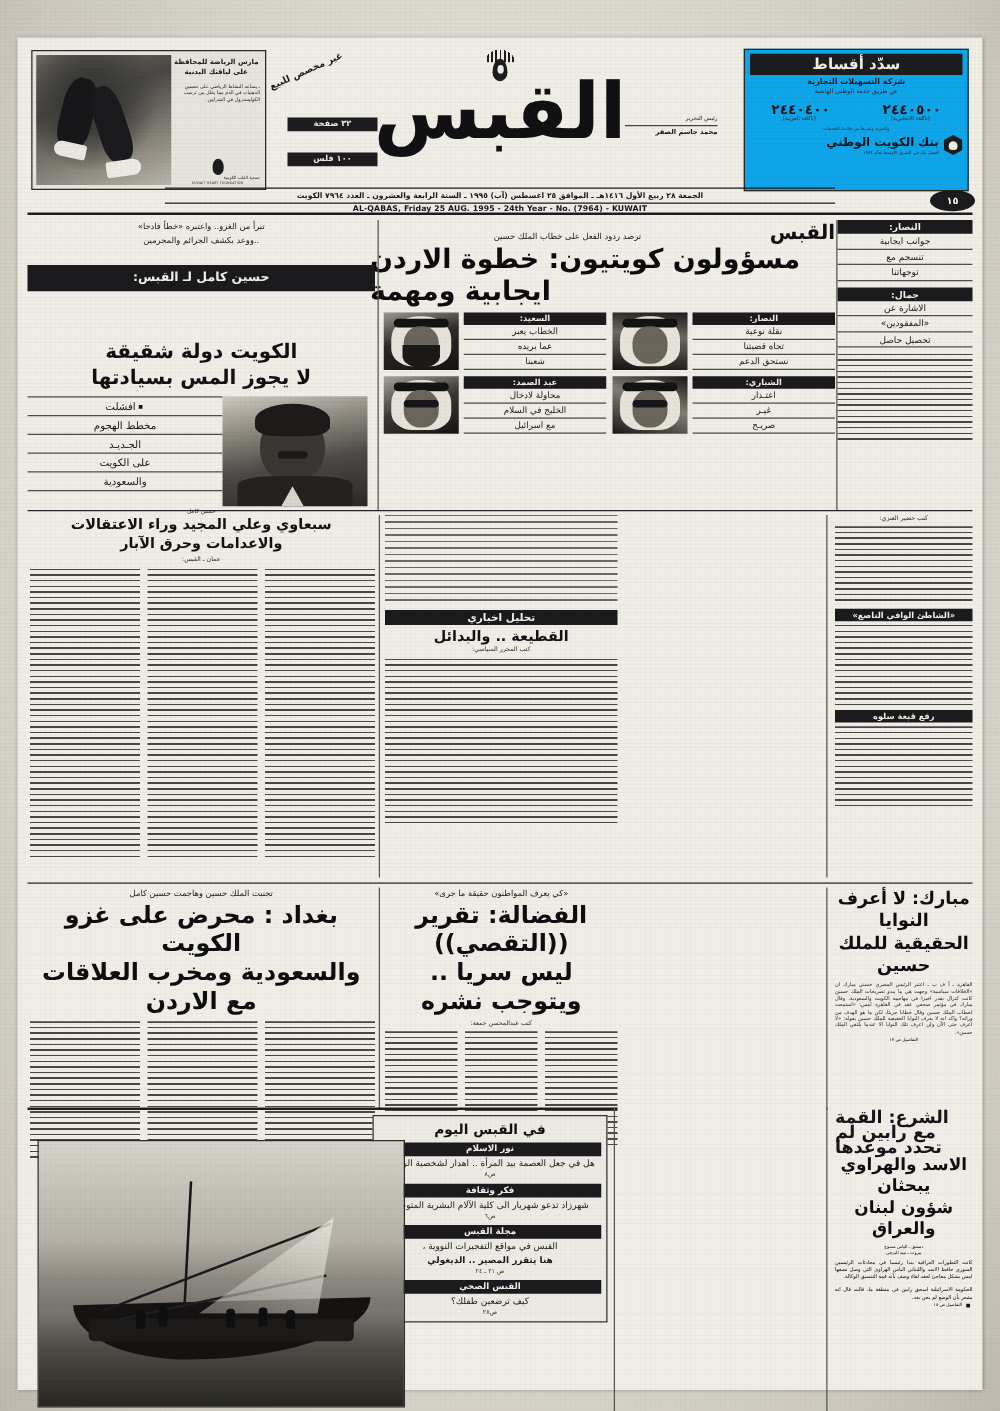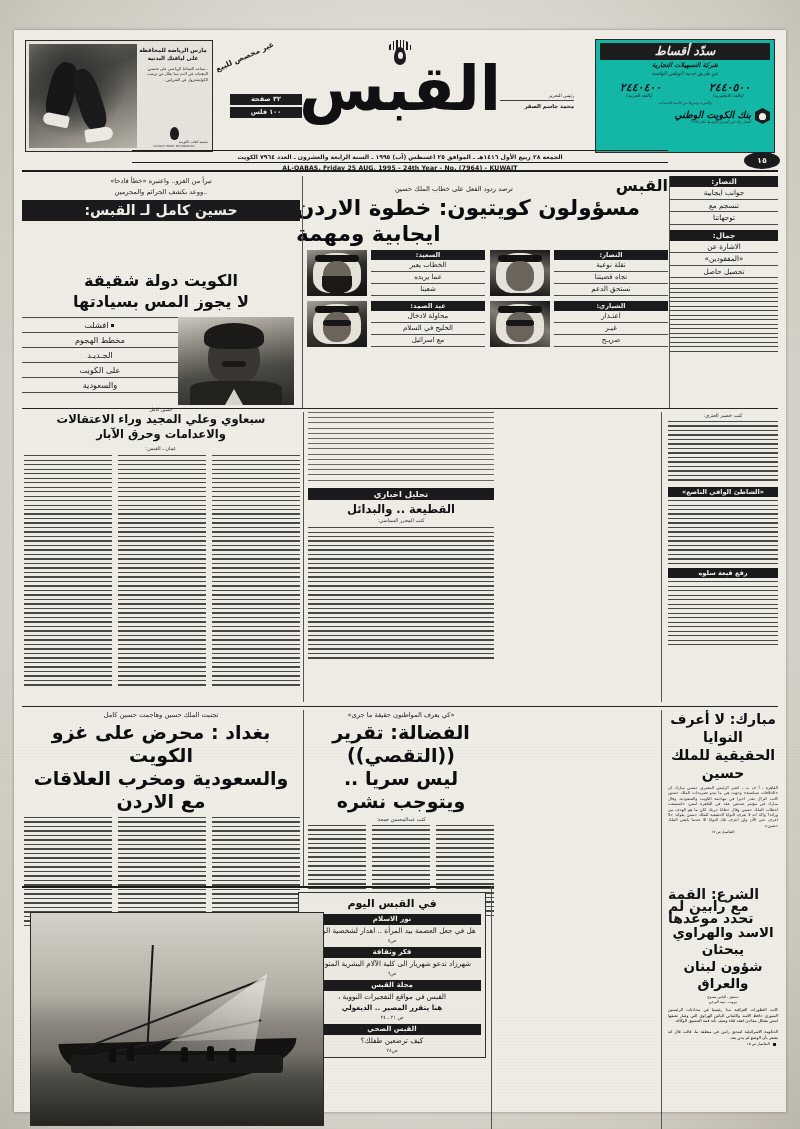--- a/index.html
+++ b/index.html
@@ -97,28 +97,28 @@
 
   .logo-ar{
     position:absolute;left:0;right:0;top:22px;
     text-align:center;
     font-size:62px;line-height:66px;font-weight:bold;
     color:#111113;
     letter-spacing:-1px;
     font-family:"DejaVu Sans","Liberation Sans",sans-serif;
   }
   .np-left{position:absolute;left:6px;top:60px;width:72px;}
-  .np-left .bar{background:#1d1d20;color:#efede6;font-size:6.6px;line-height:11px;text-align:center;font-weight:bold;margin-bottom:2px;}
+  .np-left .bar{background:#1d1d20;color:#efede6;font-size:6.6px;line-height:11px;text-align:center;font-weight:bold;margin-bottom:17px;}
   .np-right{position:absolute;right:2px;top:58px;width:74px;text-align:center;}
   .np-right .lbl{font-size:4.6px;color:#222;line-height:7px;}
   .np-right .nm{font-size:5.4px;color:#15151a;font-weight:bold;line-height:9px;border-top:1px solid #444;margin-top:1px;padding-top:1px;}
 
   .ad-right{
     position:absolute;right:11px;top:9px;width:178px;height:112px;
-    border:1px solid #2a2a28;background:#14b8a6;overflow:hidden;font-style:italic;
+    border:1px solid #2a2a28;background:#0ea5e9;overflow:hidden;
   }
   .ad-right .band{margin:3px 4px 0;background:#1d1d20;color:#f0eee7;text-align:center;font-size:12px;line-height:17px;font-weight:bold;letter-spacing:1px;}
   .ad-right .sub{text-align:center;font-size:6.4px;line-height:9px;font-weight:bold;color:#1b1b1e;margin-top:1px;}
   .ad-right .sub2{text-align:center;font-size:5px;line-height:7px;color:#2a2a2e;}
   .ad-right .nums{display:flex;justify-content:space-around;margin-top:4px;}
   .ad-right .nums .n{font-size:11px;font-weight:bold;color:#15151a;letter-spacing:.4px;}
   .ad-right .langs{display:flex;justify-content:space-around;margin-top:-1px;}
   .ad-right .langs .l{font-size:4.4px;color:#26262a;}
   .ad-right .note{text-align:center;font-size:3.8px;color:#33333a;margin-top:2px;}
   .ad-right .bankrow{display:flex;align-items:center;justify-content:flex-start;margin:3px 4px 0;}
@@ -389,21 +389,21 @@
             <div class="ln ar">الاشارة عن</div>
             <div class="ln ar">«المفقودين»</div>
             <div class="ln ar">تحصيل حاصل</div>
           </div>
           <div class="body-lines" style="height:70px;margin-top:4px;"></div>
         </div>
 
         <div class="lead-left">
           <div class="kicker ar">تبرأ من الغزو.. واعتبره «خطأ فادحا»</div>
           <div class="kicker ar">..ووعد بكشف الجرائم والمجرمين</div>
-          <div class="invbar ar" style="font-size:14px;line-height:21px;margin-top:2px;">حسين كامل لـ القبس:</div>
+          <div class="invbar ar" style="font-size:10px;line-height:21px;margin-top:14px;">حسين كامل لـ القبس:</div>
 
           <div class="quote-box">
             <div class="q-sub ar">الكويت دولة شقيقة</div>
             <div class="q-sub ar">لا يجوز المس بسيادتها</div>
             <div class="q-cols">
               <div class="q-photo">
                 <div class="head"></div>
                   <div class="hair"></div>
                   <div class="mus"></div>
                 <div class="suit"></div>

